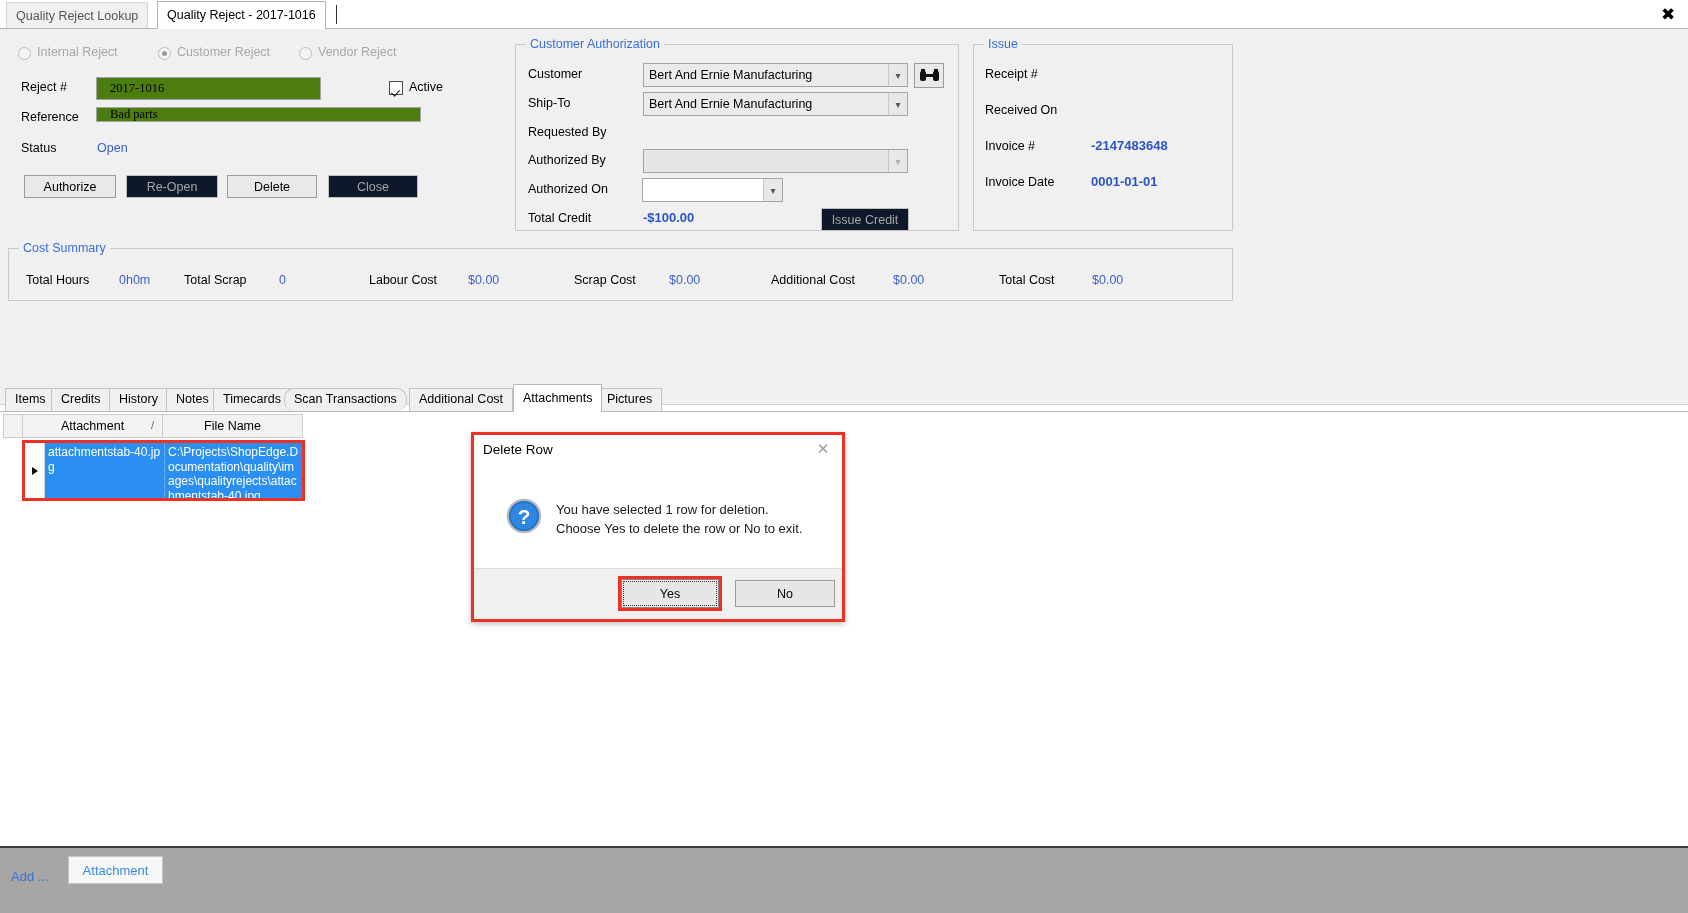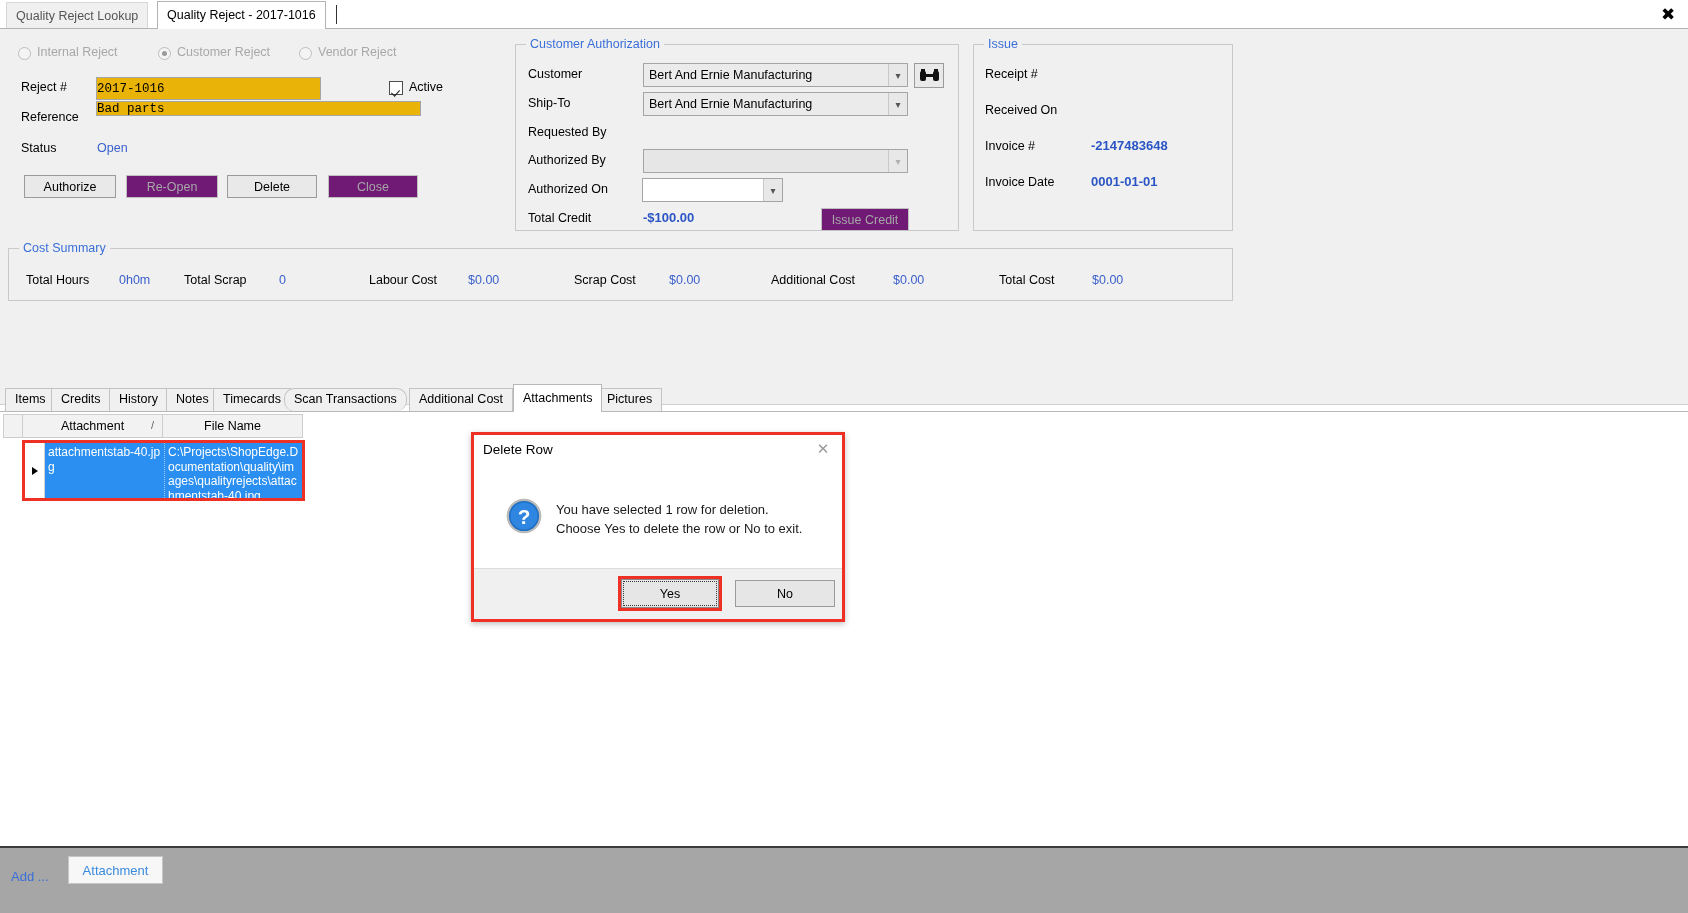--- a/index.html
+++ b/index.html
@@ -73,24 +73,24 @@
     border-radius:50%; background:#9a9a9a;
   }
   .rad .rlabel {
     position:absolute; left:19px; top:0; color:#a8a8a8; white-space:nowrap;
     font-size:12.5px;
   }
   .r0 { left:0; } .r1 { left:140px; } .r2 { left:281px; }
 
   
   .tbox {
-    position:absolute; background:#eab308;
+    position:absolute; background:#4d7c0f;
     border:1px solid #a5a5a5;
-    font-family:Liberation Mono, monospace; font-size:12.5px;
-    color:#000; padding:2px 0; outline:none;
+    font-family:Liberation Serif, serif; font-size:12.5px;
+    color:#000; padding:2px 13px; outline:none;
   }
   .combo {
     position:absolute; background:#ebebeb;
     border:1px solid #a5a5a5; display:flex; align-items:center;
     font-size:12.5px; color:#000; padding-left:5px;
   }
   .combo.white { background:#ffffff; }
   .combo .cbtxt { flex:1; overflow:hidden; white-space:nowrap; }
   .combo .cbarrow {
     width:19px; height:100%; background:#e8e8e8;
@@ -115,21 +115,21 @@
   .chk-lbl { position:absolute; left:20px; top:-1px; font-size:12.5px; }
 
   
   .btn {
     position:absolute; background:#e9e9e9;
     border:1px solid #9b9b9b;
     font-family:"Liberation Sans", sans-serif; font-size:12.5px;
     color:#000; text-align:center; cursor:pointer;
     display:flex; align-items:center; justify-content:center;
   }
-  .btn.disabled { color:#a6a6a6; background:#701a75; border-color:#c0c0c0; }
+  .btn.disabled { color:#a6a6a6; background:#0f172a; border-color:#c0c0c0; }
 
   
   .gbox {
     position:absolute;
     border:1px solid #c9c9c9; background:#f0f0f0;
   }
   .gbox-title {
     position:absolute; top:-8px; left:10px;
     background:#f0f0f0; padding:0 4px;
     color:#3a6fd8; font-size:12.5px;
@@ -303,21 +303,21 @@
 
     <div class="lbl" style="left:21px; top:51px;">Reject #</div>
     <input class="tbox" style="left: 96px; top: 48px; width: 225px; height: 23px;" value="2017-1016">
 
     <div class="chk-wrap" style="top:52px;">
       <span class="chk-box"></span>
       <span class="chk-lbl">Active</span>
     </div>
 
     <div class="lbl" style="left:21px; top:81px;">Reference</div>
-    <input class="tbox" style="left: 96px; top: 72px; width: 325px; height: 15px;" value="Bad parts">
+    <input class="tbox" style="left: 96px; top: 78px; width: 325px; height: 15px;" value="Bad parts">
 
     <div class="lbl" style="left:21px; top:112px;">Status</div>
     <div class="val-blue" style="left:97px; top:112px;">Open</div>
 
     <div class="btn" style="left:24px; top:146px; width:92px; height:23px;">
       <span>Authorize</span>
     </div>
     <div class="btn disabled" style="left:126px; top:146px; width:92px; height:23px;">
       <span>Re-Open</span>
     </div>

